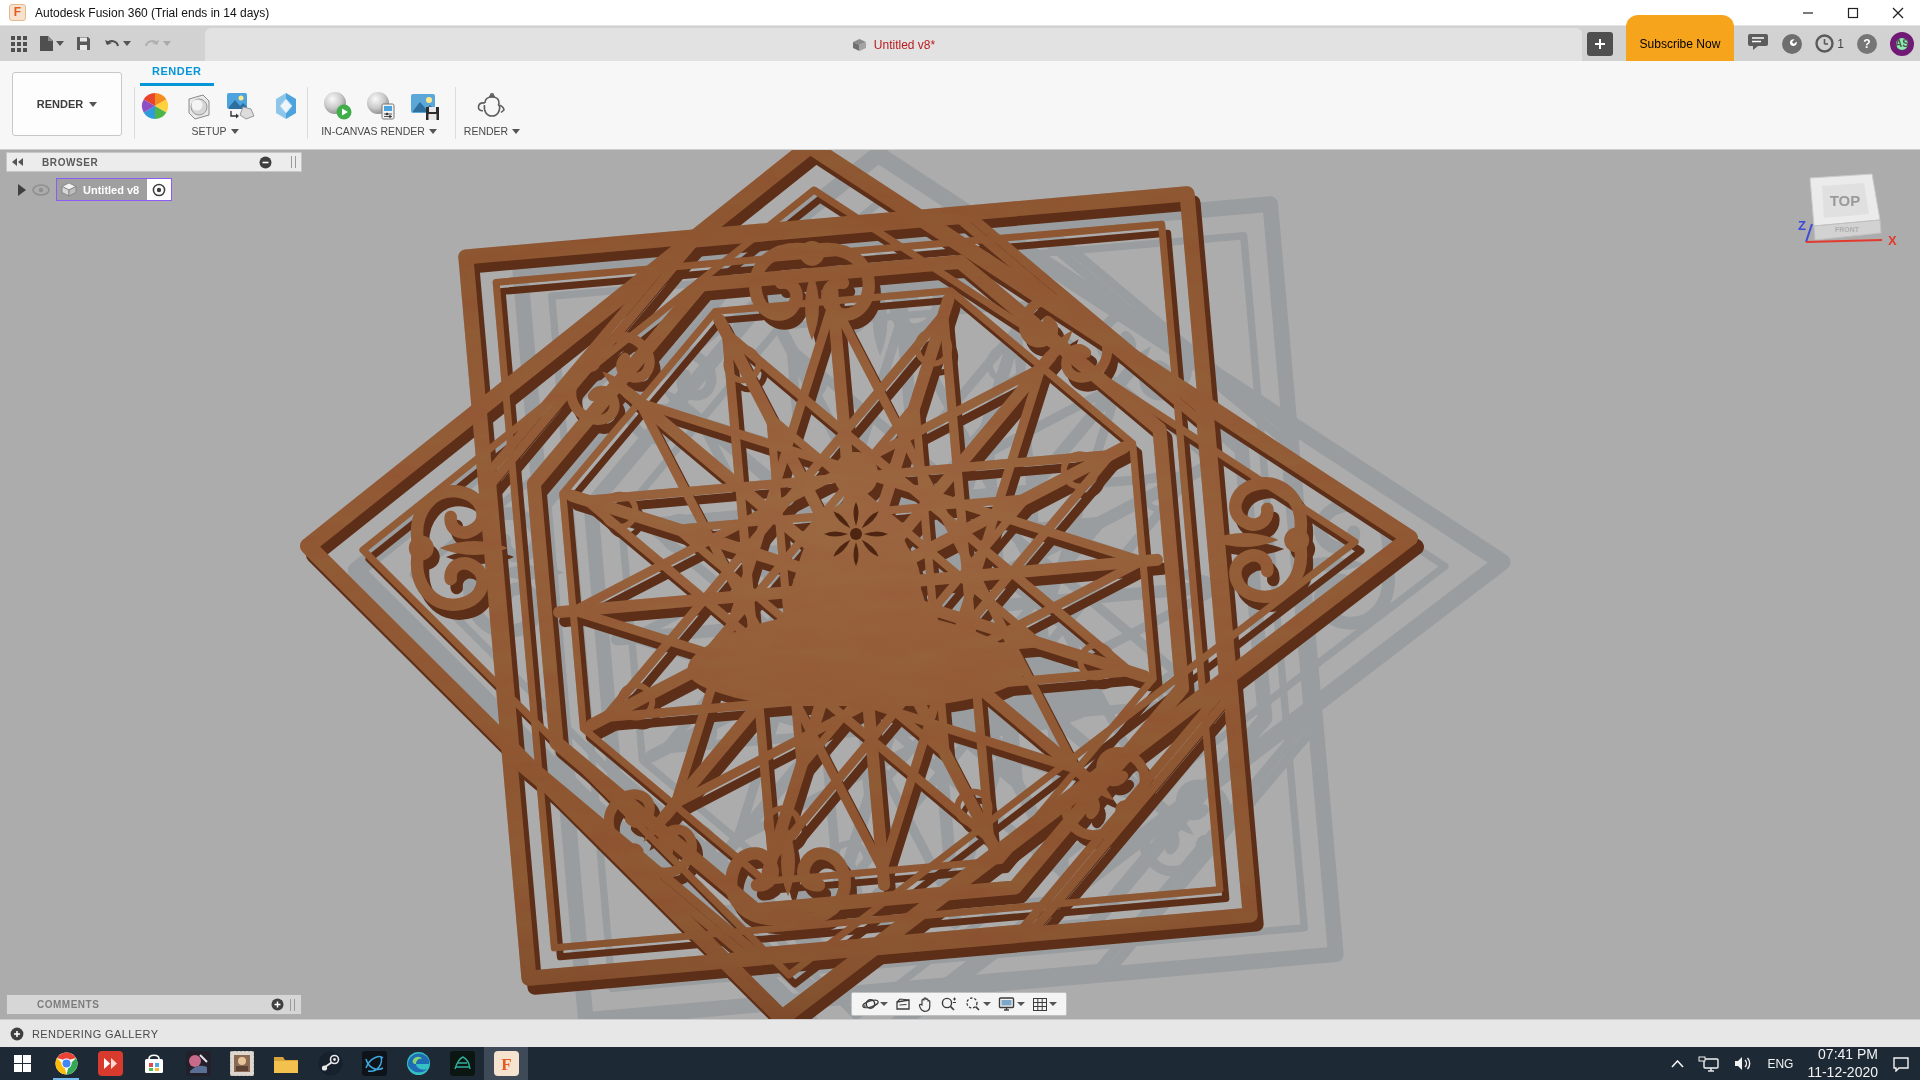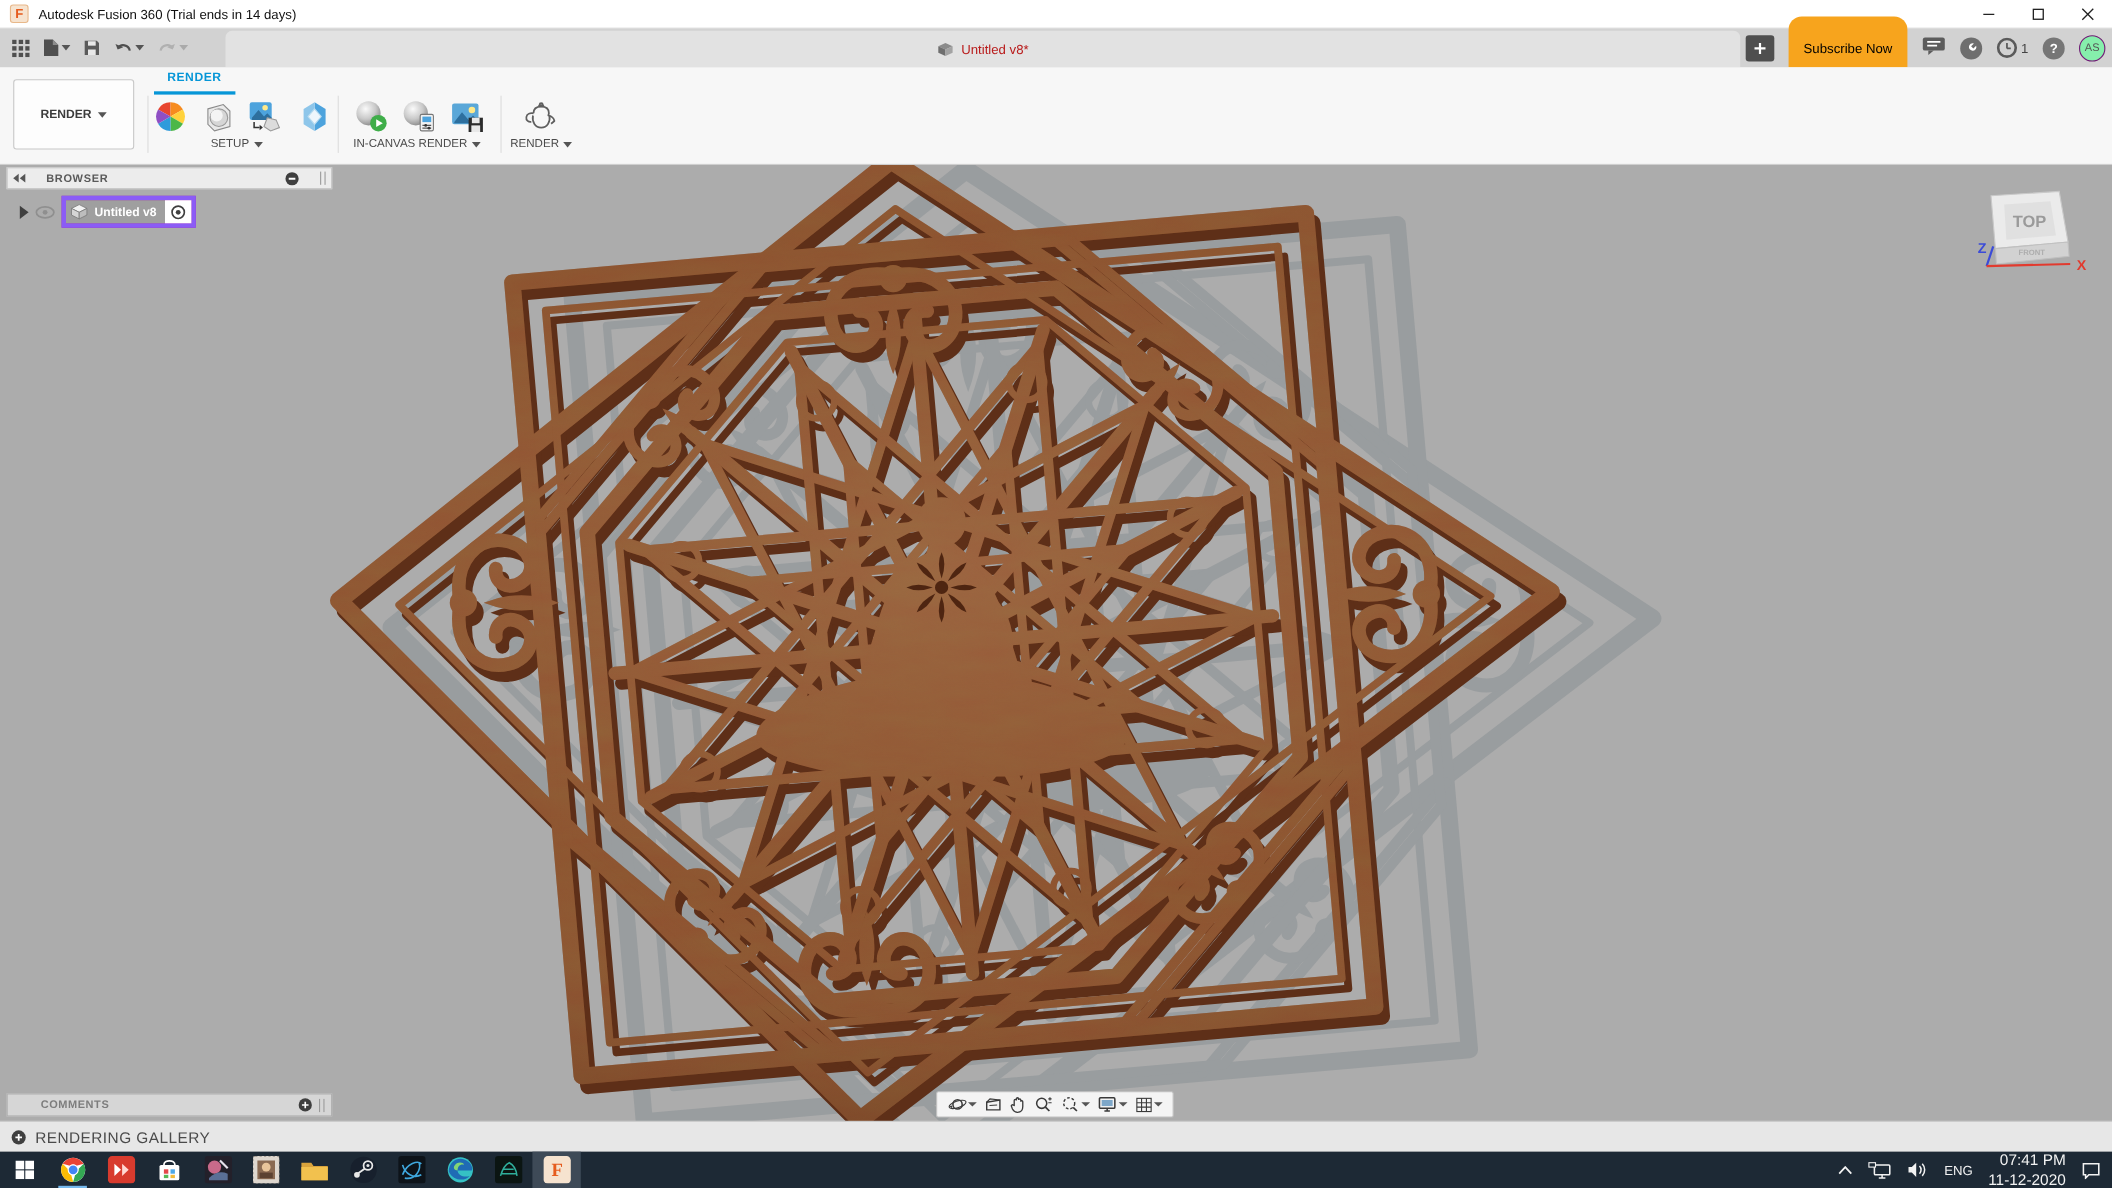--- a/index.html
+++ b/index.html
@@ -21,21 +21,21 @@
   .caret.dis { border-top-color:#aaa; }
   #doc-tab { position:absolute; left:205px; top:2px; width:1377px; height:33px; background:#e2e2e2; border-radius:6px 6px 0 0; display:flex; align-items:center; justify-content:center; gap:7px; }
   #doc-tab-label { font-size:12px; color:#b91c1c; }
   #tab-close { position:absolute; right:12px; top:8px; width:18px; height:18px; display:flex; align-items:center; justify-content:center; }
   #right-controls { position:absolute; right:6px; top:0; height:35px; display:flex; align-items:center; gap:13px; }
   #new-tab-btn { width:26px; height:24px; background:#4f4f4f; border-radius:3px; display:flex; align-items:center; justify-content:center; }
   #subscribe-btn { background:#f7a41d; color:#000000; font-size:12px; padding:22px 14px; border-radius:12px; }
   #clock-wrap { display:flex; align-items:center; gap:3px; }
   #notif-count { font-size:12px; color:#444; }
   .ring-icon { width:20px; height:20px; border-radius:50%; display:flex; align-items:center; justify-content:center; color:#fff; font-size:12px; font-weight:bold; }
-  #avatar { width:24px; height:24px; background:#86efac; border:1px solid #701a75; border-radius:50%; font-size:10px; font-weight:normal; color:#555; display:flex; align-items:center; justify-content:center; }
+  #avatar { width:24px; height:24px; background:#86efac; border:6px solid #701a75; border-radius:50%; font-size:10px; font-weight:bold; color:#555; display:flex; align-items:center; justify-content:center; }
 
   
   #ribbon { position:absolute; left:0; top:61px; width:1920px; height:89px; background:#f7f7f7; border-bottom:1px solid #cfcfcf; }
   #workspace-btn { position:absolute; left:12px; top:11px; width:110px; height:64px; background:#fdfdfd; border:1px solid #c8c8c8; border-radius:3px; display:flex; align-items:center; justify-content:center; gap:6px; font-size:11px; font-weight:bold; color:#3c3c3c; }
   #ribbon-tab { position:absolute; left:152px; top:4px; font-size:11px; font-weight:bold; color:#0696d7; letter-spacing:.5px; }
   #ribbon-tab-underline { position:absolute; left:140px; top:22px; width:74px; height:3px; background:#0696d7; }
   .rsep { position:absolute; top:26px; height:52px; width:1px; background:#dcdcdc; }
   .ricon { position:absolute; top:28px; width:34px; height:34px; display:flex; align-items:center; justify-content:center; }
   .rlabel { position:absolute; top:64px; font-size:10.5px; color:#4a4a4a; display:flex; align-items:center; gap:4px; justify-content:center; }
 
@@ -44,39 +44,39 @@
   #scene { position:absolute; left:0; top:0; }
 
   
   #browser-panel { position:absolute; left:6px; top:2px; width:296px; }
   #browser-header { height:20px; background:#ececec; border:1px solid #c6c6c6; display:flex; align-items:center; padding:0 5px; gap:19px; }
   #browser-title { font-size:10px; font-weight:bold; color:#5a5a5a; letter-spacing:.6px; }
   .grip { width:5px; height:12px; border-left:1px solid #9a9a9a; border-right:1px solid #9a9a9a; }
   .tri-left { width:0; height:0; border-top:4px solid transparent; border-bottom:4px solid transparent; border-right:5px solid #555; }
   #doc-row { position:absolute; left:12px; top:26px; display:flex; align-items:center; gap:6px; }
   .tri-right { width:0; height:0; border-top:6px solid transparent; border-bottom:6px solid transparent; border-left:8px solid #3f3f3f; background:transparent; }
-  #doc-box { display:flex; align-items:stretch; border:4px solid #8b5cf6; background:#a21caf; }
+  #doc-box { display:flex; align-items:stretch; border:1px solid #8b5cf6; background:#14b8a6; }
   #doc-sel { background:#9f9f9f; display:flex; align-items:center; gap:6px; padding:0 8px 0 4px; height:21px; }
   #doc-name { color:#fff; font-size:11px; font-weight:bold; }
   #doc-radio { width:24px; display:flex; align-items:center; justify-content:center; background:#fff; }
 
   
   #viewcube { position:absolute; right:18px; top:18px; }
 
   
   #navbar { position:absolute; left:851px; top:842px; width:216px; height:24px; background:#f4f4f4; border:1px solid #c0c0c0; border-radius:2px; display:flex; align-items:center; justify-content:center; gap:7px; }
   .navbtn { display:flex; align-items:center; gap:1px; }
 
   
   #comments-bar { position:absolute; left:6px; top:844px; width:296px; height:21px; background:#d6d6d6; border:1px solid #aeaeae; display:flex; align-items:center; padding:0 6px; gap:6px; }
   #comments-title { font-size:10px; font-weight:bold; color:#7d7d7d; letter-spacing:.5px; margin-left:24px; }
 
   
   #statusbar { position:absolute; left:0; top:1019px; width:1920px; height:28px; background:#e7e7e7; border-top:1px solid #cccccc; display:flex; align-items:center; gap:8px; padding:0 10px; }
-  #status-label { font-size:14px; color:#4a4a4a; letter-spacing:.4px; }
+  #status-label { font-size:11px; color:#4a4a4a; letter-spacing:.4px; }
 
   
   #taskbar { position:absolute; left:0; top:1047px; width:1920px; height:33px; background:#1d2935; display:flex; align-items:center; }
   .tslot { width:44px; height:33px; display:flex; align-items:center; justify-content:center; position:relative; }
   .tslot.active-app { background:#3e4a57; }
   .underline { position:absolute; bottom:0; left:9px; width:26px; height:2px; background:#76b9ed; }
   #tray { margin-left:auto; display:flex; align-items:center; gap:14px; padding-right:10px; color:#f2f2f2; }
   #tray-lang { font-size:12px; }
   #tray-clock { text-align:right; font-size:14px; line-height:1.25; }
 

